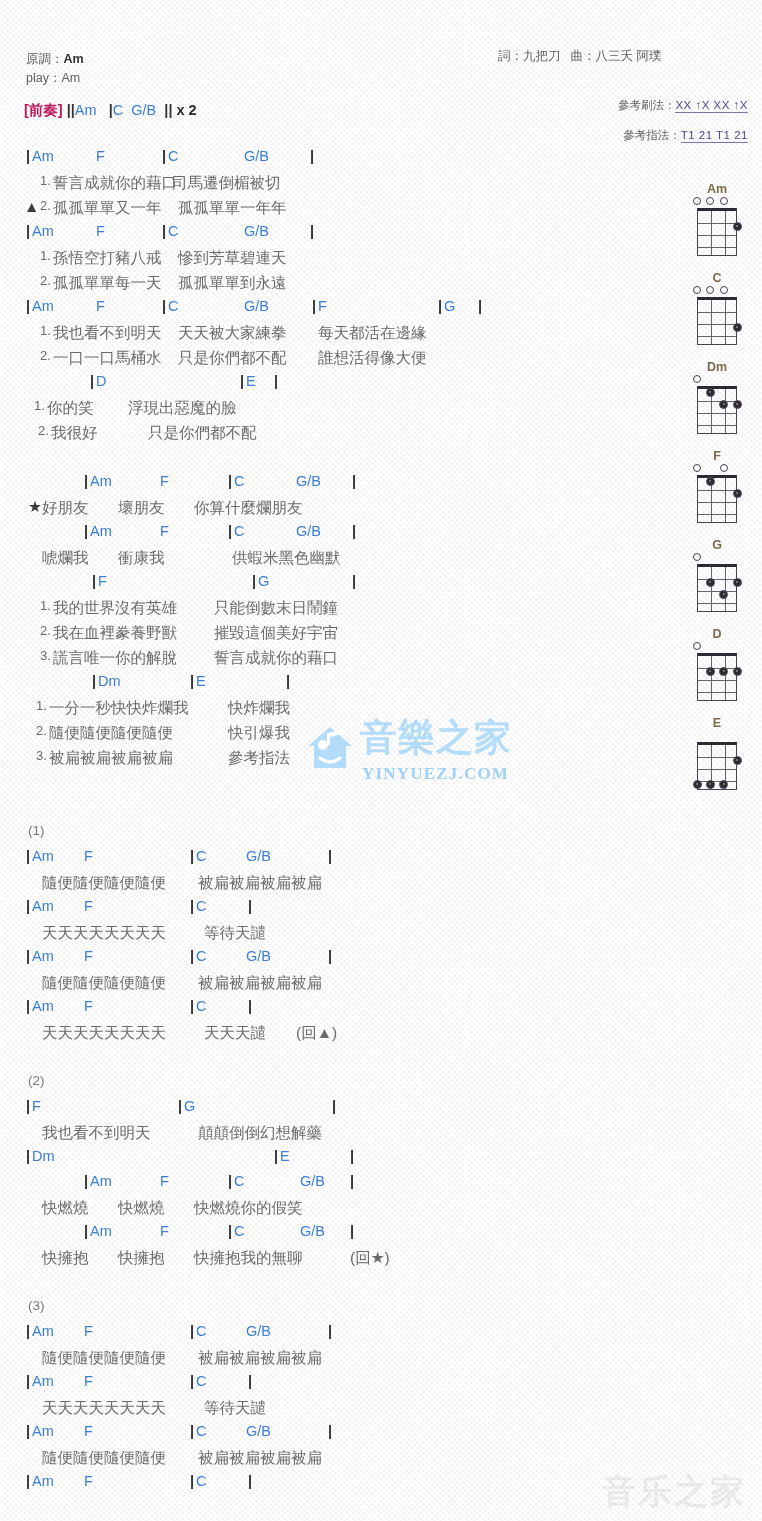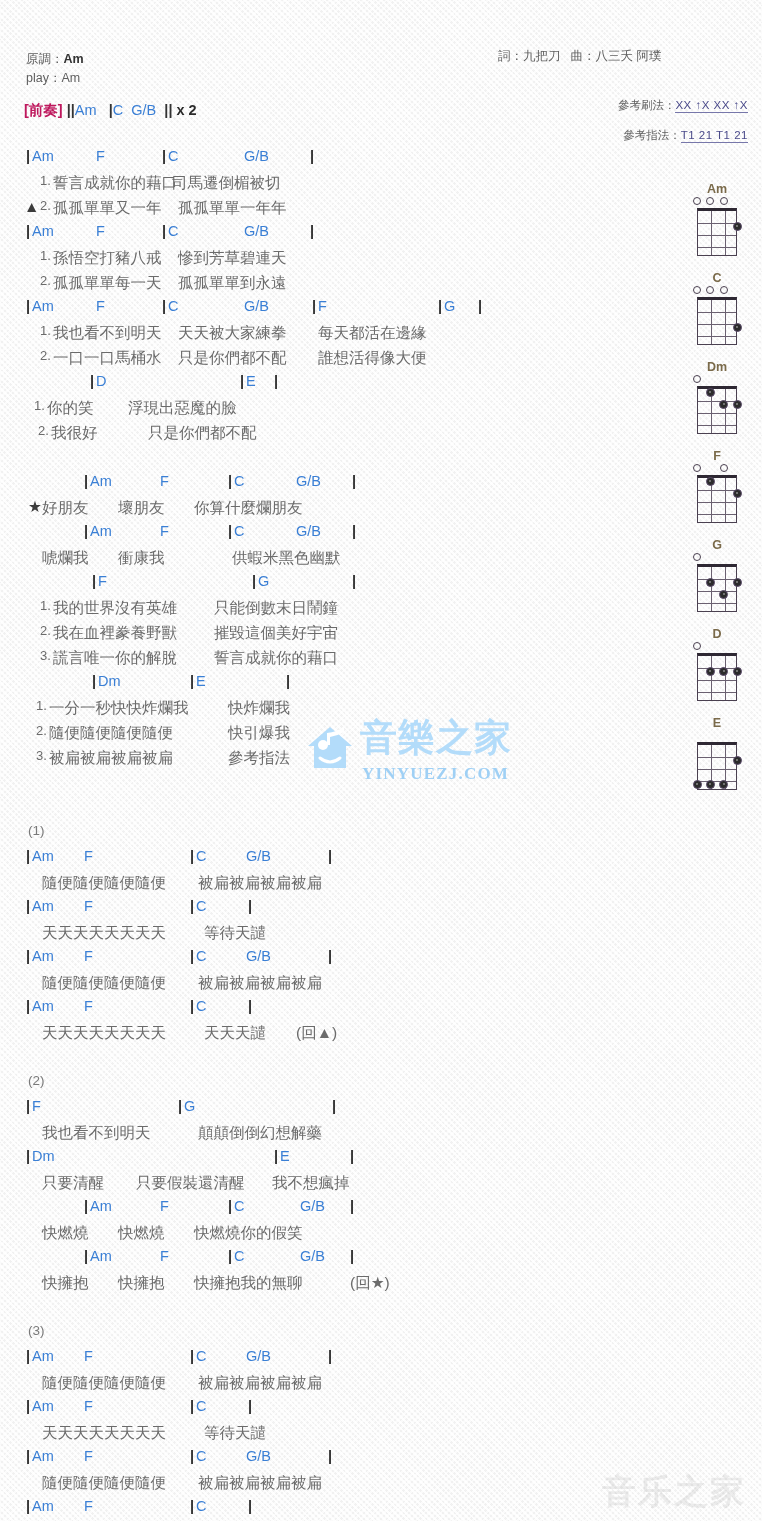--- a/index.html
+++ b/index.html
@@ -298,21 +298,20 @@
       <div class="line lyric"><span class="tok lyr" style="left: 42px;">天天天天天天天天</span><span class="tok lyr" style="left: 204px;">等待天譴</span></div>
       <div class="line chords"><span class="tok bar" style="left: 26px;">|</span><span class="tok ch" style="left: 32px;">Am</span><span class="tok ch" style="left: 84px;">F</span><span class="tok bar" style="left: 190px;">|</span><span class="tok ch" style="left: 196px;">C</span><span class="tok ch" style="left: 246px;">G/B</span><span class="tok bar" style="left: 328px;">|</span></div>
       <div class="line lyric"><span class="tok lyr" style="left: 42px;">隨便隨便隨便隨便</span><span class="tok lyr" style="left: 198px;">被扁被扁被扁被扁</span></div>
       <div class="line chords"><span class="tok bar" style="left: 26px;">|</span><span class="tok ch" style="left: 32px;">Am</span><span class="tok ch" style="left: 84px;">F</span><span class="tok bar" style="left: 190px;">|</span><span class="tok ch" style="left: 196px;">C</span><span class="tok bar" style="left: 248px;">|</span></div>
       <div class="line lyric"><span class="tok lyr" style="left: 42px;">天天天天天天天天</span><span class="tok lyr" style="left: 204px;">天天天譴</span><span class="tok note" style="left: 296px;">(回▲)</span></div>
       <div class="line spacer"></div>
       <div class="line marker"><span class="tok grp" style="left: 28px;">(2)</span></div>
       <div class="line chords"><span class="tok bar" style="left: 26px;">|</span><span class="tok ch" style="left: 32px;">F</span><span class="tok bar" style="left: 178px;">|</span><span class="tok ch" style="left: 184px;">G</span><span class="tok bar" style="left: 332px;">|</span></div>
       <div class="line lyric"><span class="tok lyr" style="left: 42px;">我也看不到明天</span><span class="tok lyr" style="left: 198px;">顛顛倒倒幻想解藥</span></div>
       <div class="line chords"><span class="tok bar" style="left: 26px;">|</span><span class="tok ch" style="left: 32px;">Dm</span><span class="tok bar" style="left: 274px;">|</span><span class="tok ch" style="left: 280px;">E</span><span class="tok bar" style="left: 350px;">|</span></div>
-      <div class="line lyric"><span class="tok lyr" style="left: 42px;">只要清醒</span><span class="tok lyr" style="left: 136px;">只要假裝還清醒</span><span class="tok lyr" style="left: 272px;">我不想瘋掉</span></div>
       <div class="line chords"><span class="tok bar" style="left: 84px;">|</span><span class="tok ch" style="left: 90px;">Am</span><span class="tok ch" style="left: 160px;">F</span><span class="tok bar" style="left: 228px;">|</span><span class="tok ch" style="left: 234px;">C</span><span class="tok ch" style="left: 300px;">G/B</span><span class="tok bar" style="left: 350px;">|</span></div>
       <div class="line lyric"><span class="tok lyr" style="left: 42px;">快燃燒</span><span class="tok lyr" style="left: 118px;">快燃燒</span><span class="tok lyr" style="left: 194px;">快燃燒你的假笑</span></div>
       <div class="line chords"><span class="tok bar" style="left: 84px;">|</span><span class="tok ch" style="left: 90px;">Am</span><span class="tok ch" style="left: 160px;">F</span><span class="tok bar" style="left: 228px;">|</span><span class="tok ch" style="left: 234px;">C</span><span class="tok ch" style="left: 300px;">G/B</span><span class="tok bar" style="left: 350px;">|</span></div>
       <div class="line lyric"><span class="tok lyr" style="left: 42px;">快擁抱</span><span class="tok lyr" style="left: 118px;">快擁抱</span><span class="tok lyr" style="left: 194px;">快擁抱我的無聊</span><span class="tok note" style="left: 350px;">(回★)</span></div>
       <div class="line spacer"></div>
       <div class="line marker"><span class="tok grp" style="left: 28px;">(3)</span></div>
       <div class="line chords"><span class="tok bar" style="left: 26px;">|</span><span class="tok ch" style="left: 32px;">Am</span><span class="tok ch" style="left: 84px;">F</span><span class="tok bar" style="left: 190px;">|</span><span class="tok ch" style="left: 196px;">C</span><span class="tok ch" style="left: 246px;">G/B</span><span class="tok bar" style="left: 328px;">|</span></div>
       <div class="line lyric"><span class="tok lyr" style="left: 42px;">隨便隨便隨便隨便</span><span class="tok lyr" style="left: 198px;">被扁被扁被扁被扁</span></div>
       <div class="line chords"><span class="tok bar" style="left: 26px;">|</span><span class="tok ch" style="left: 32px;">Am</span><span class="tok ch" style="left: 84px;">F</span><span class="tok bar" style="left: 190px;">|</span><span class="tok ch" style="left: 196px;">C</span><span class="tok bar" style="left: 248px;">|</span></div>
       <div class="line lyric"><span class="tok lyr" style="left: 42px;">天天天天天天天天</span><span class="tok lyr" style="left: 204px;">等待天譴</span></div>

